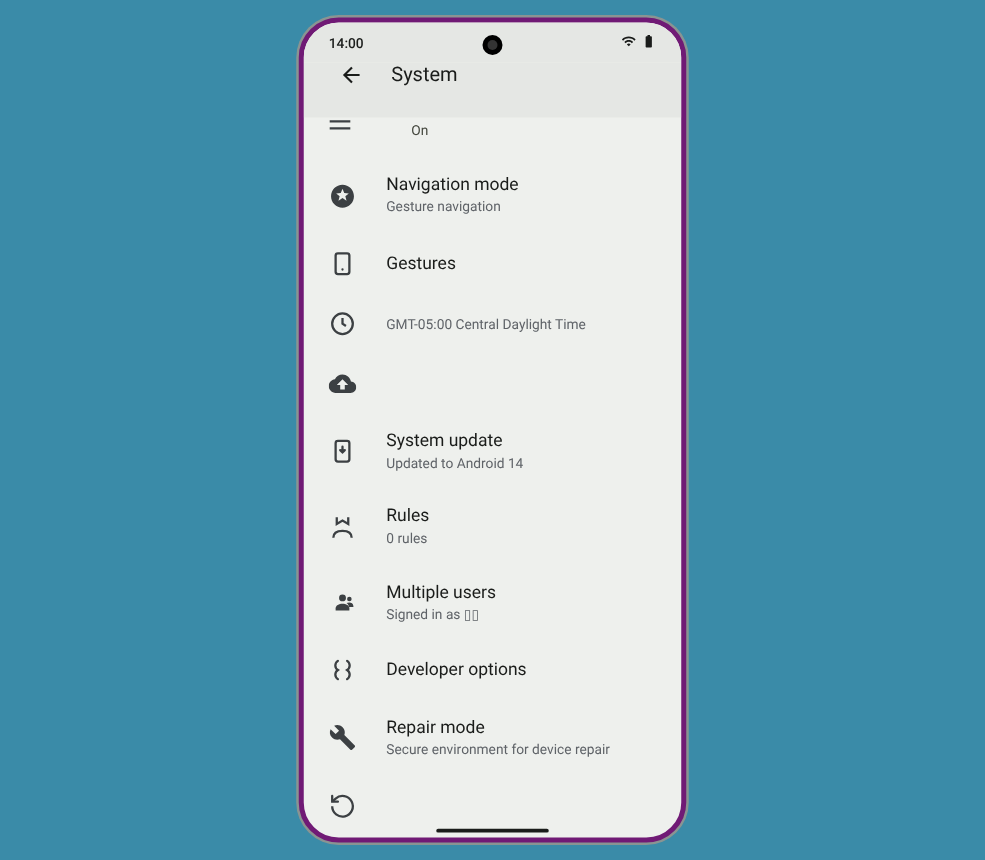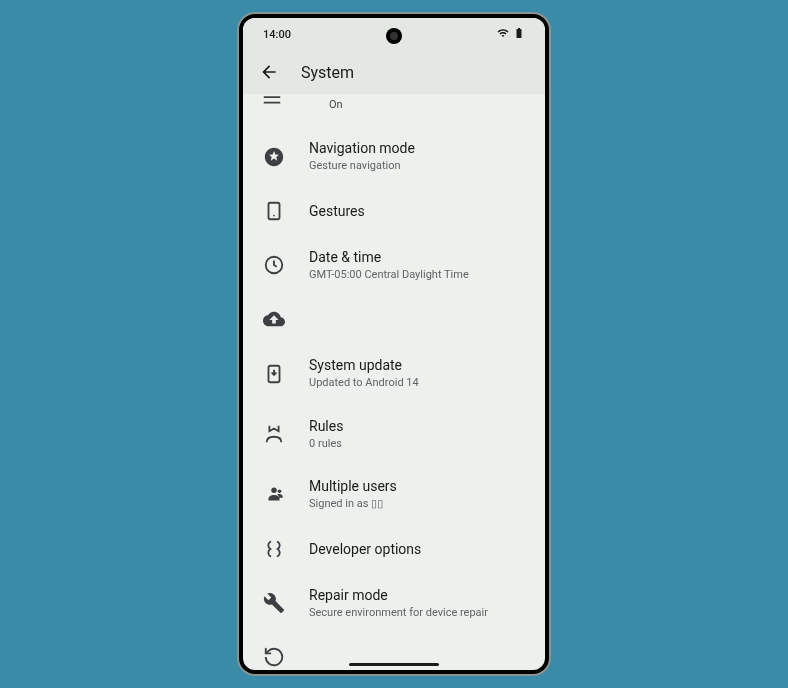--- a/index.html
+++ b/index.html
@@ -9,22 +9,22 @@
       background: #3a8ba8;
       display: flex;
       align-items: center;
       justify-content: center;
       font-family: Roboto, -apple-system, BlinkMacSystemFont, "Segoe UI", sans-serif;
     }
     .phone {
       width: 310px;
       height: 660px;
       background: #eef0ed;
-      border-radius: 16px;
-      border: 4px solid #000000;
+      border-radius: 32px;
+      border: 4px solid #701a75;
       box-shadow: 0 0 0 2px #8a9492;
       position: relative;
       overflow: hidden;
     }
     .camera-punch {
       position: absolute;
       top: 10px;
       left: 50%;
       transform: translateX(-50%);
       width: 16px;
@@ -49,22 +49,21 @@
       font-size: 11px;
       font-weight: 500;
       color: #1a1c1a;
       background: #e5e7e4;
     }
     .status-right { display: flex; gap: 4px; align-items: center; }
     .header-bar {
       height: 44px;
       background: #e5e7e4;
       display: flex;
-      align-items: center;
-      padding: 0 16px;
+      padding: 0 28px;
       gap: 22px;
     }
     .back-arrow {
       width: 20px;
       height: 20px;
       display: flex;
       align-items: center;
       justify-content: center;
       cursor: pointer;
     }
@@ -204,21 +203,20 @@
     </div>
 
     <div class="row">
       <div class="icon">
         <svg viewBox="0 0 24 24" fill="none" stroke="#3c4043" stroke-width="2">
             <circle cx="12" cy="12" r="9"></circle>
             <path d="M12 7v5l3 2"></path>
           </svg>
       </div>
       <div class="text-block">
-        <div class="title">Date &amp; time</div>
         <div class="sub">GMT-05:00 Central Daylight Time</div>
       </div>
     </div>
 
     <div class="row">
       <div class="icon">
         <svg viewBox="0 0 24 24" fill="#3c4043">
             <path d="M19.35 10.04C18.67 6.59 15.64 4 12 4 9.11 4 6.6 5.64 5.35 8.04 2.34 8.36 0 10.91 0 14c0 3.31 2.69 6 6 6h13c2.76 0 5-2.24 5-5 0-2.64-2.05-4.78-4.65-4.96zM14 13v4h-4v-4H7l5-5 5 5h-3z"></path>
           </svg>
       </div>

